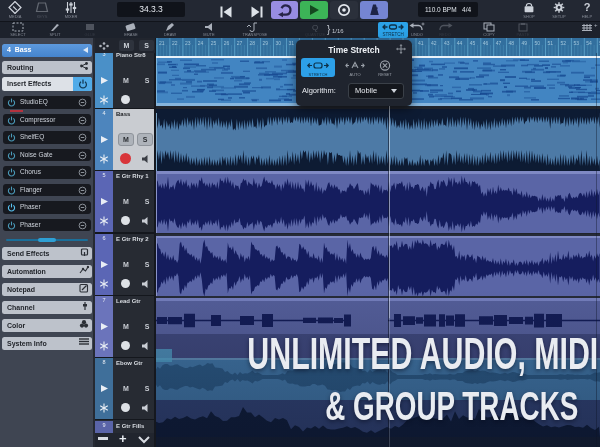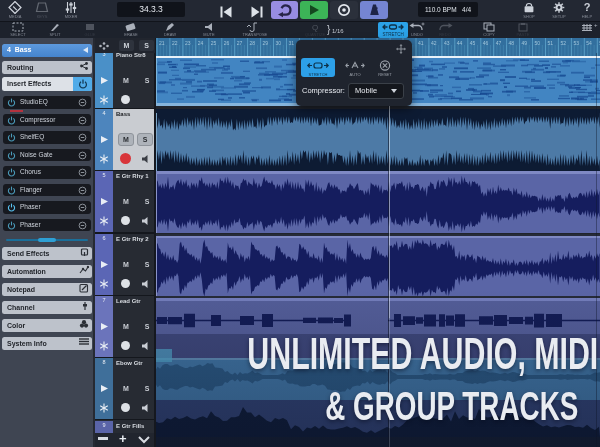--- a/index.html
+++ b/index.html
@@ -1166,20 +1166,21 @@
 <div class="abs" style="left:95px;top:433px;width:60px;height:14px;background:#21252e">
  <div class="abs" style="left:3px;top:4px;width:10px;height:3px;background:#d8dce2"></div>
  <div class="abs" style="left:24px;top:0;width:12px;height:12px;color:#e8ecf1;font-size:13px;font-weight:bold;line-height:12px">+</div>
  <svg width="12" height="8" style="position:absolute;left:43px;top:3px">
         <path d="M1,1 L6,6 L11,1" fill="none" stroke="#d8dce2" stroke-width="2"></path>
       </svg>
 </div>
 <div class="abs" style="left:154px;top:38px;width:2px;height:409px;background:#15181f"></div>
 
 <div class="abs" style="left:296px;top:40px;width:116px;height:66px;background:#1f242e;border-radius:5px;box-shadow:0 3px 10px rgba(0,0,0,.5);">
+ <div class="abs" style="left:0;top:5px;width:116px;text-align:center;color:#f0f3f7;font-size:8.5px;font-weight:bold">Time Stretch</div>
  <svg width="10" height="10" style="position:absolute;right:6px;top:4px">
         <g stroke="#8d939c" stroke-width="1">
           <line x1="5" y1="1" x2="5" y2="9"></line>
           <line x1="1" y1="5" x2="9" y2="5"></line>
         </g>
         <g fill="#8d939c">
           <path d="M5,0 l-1.5,1.7 h3 Z"></path>
           <path d="M5,10 l-1.5,-1.7 h3 Z"></path>
           <path d="M0,5 l1.7,-1.5 v3 Z"></path>
           <path d="M10,5 l-1.7,-1.5 v3 Z"></path>
@@ -1203,16 +1204,16 @@
         </svg>
    <div style="font-size:4px;color:#9aa0a9;text-align:center">AUTO</div>
  </div>
  <div class="abs" style="left:76px;top:18px;width:26px;height:19px">
    <svg width="26" height="13" style="display:block;margin:1px auto 0">
           <circle cx="13" cy="6.5" r="4.6" fill="none" stroke="#9aa0a9" stroke-width="1.1"></circle>
           <path d="M10.8,4.3 L15.2,8.7 M15.2,4.3 L10.8,8.7" stroke="#9aa0a9" stroke-width="1.1"></path>
         </svg>
    <div style="font-size:4px;color:#9aa0a9;text-align:center">RESET</div>
  </div>
- <div class="abs" style="left:6px;top:46px;color:#e8ebf0;font-size:7.5px">Compressor:</div>
+ <div class="abs" style="left:6px;top:46px;color:#e8ebf0;font-size:7.5px">Algorithm:</div>
  <div class="abs" style="left:52px;top:43px;width:56px;height:16px;background:#14171d;border:1px solid #3a4048;border-radius:3px;color:#e8ebf0;font-size:7.5px;line-height:14px;padding-left:6px">Mobile<span style="position:absolute;right:6px;top:5px;width:0;height:0;border-top:4px solid #cfd4db;border-left:3.5px solid transparent;border-right:3.5px solid transparent"></span></div>
 </div>
 
 </div>
 </body></html>

